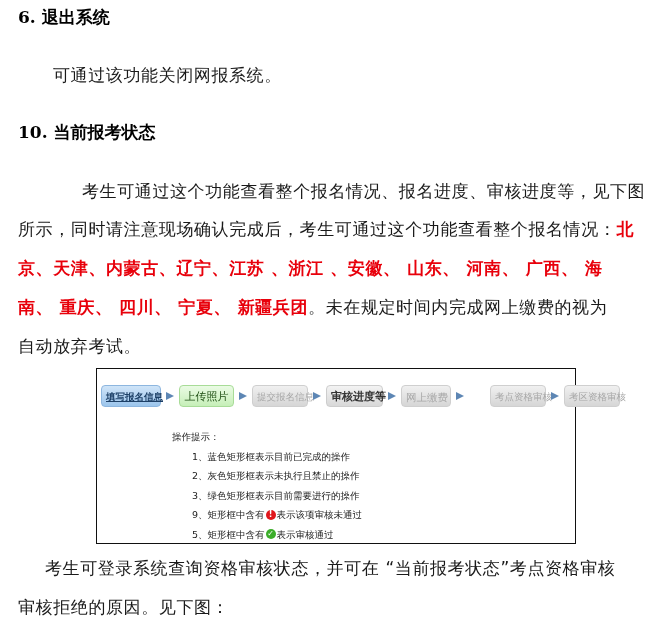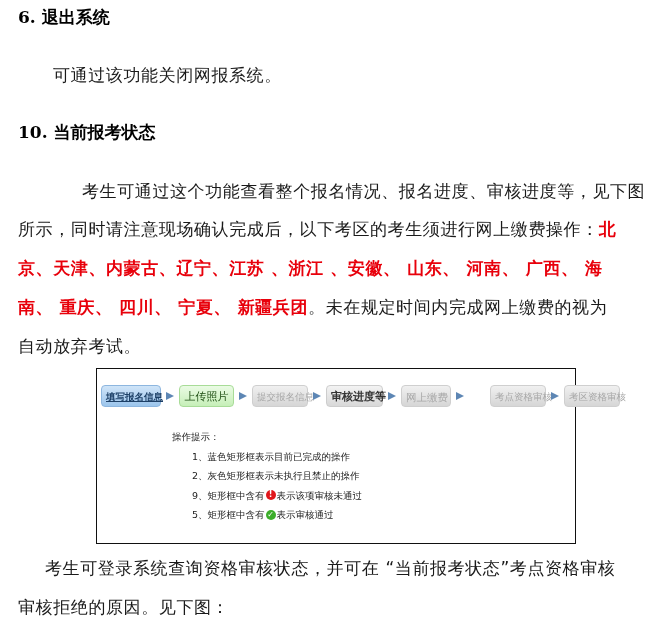--- a/index.html
+++ b/index.html
@@ -31,21 +31,21 @@
 </head>
 <body>
 
 <div class="abs h" style="left:18px;top:6px;">6. 退出系统</div>
 <div class="abs p" style="left:53px;top:64px;">可通过该功能关闭网报系统。</div>
 
 <div class="abs h" style="left:18px;top:121px;">10. 当前报考状态</div>
 
 <div class="abs p" style="left:53px;top:180px;margin-left:29px;">考生可通过这个功能查看整个报名情况、报名进度、审核进度等，见下图</div>
 <div class="abs p" style="left:18px;top:218px;">
-  <span>所示，同时请注意现场确认完成后，以下考区的考生须进行网上缴费操作：</span><span class="red">北</span>
+  <span>所示，同时请注意现场确认完成后，考生可通过这个功能查看整个报名情况：</span><span class="red">北</span>
 </div>
 <div class="abs p red" style="left:18px;top:257px;">京、天津、内蒙古、辽宁、江苏 、浙江 、安徽、 山东、 河南、 广西、 海</div>
 <div class="abs p" style="left:18px;top:296px;">
   <span class="red">南、 重庆、 四川、 宁夏、 新疆兵团</span><span>。未在规定时间内完成网上缴费的视为</span>
 </div>
 <div class="abs p" style="left:18px;top:335px;">自动放弃考试。</div>
 
 <div class="figure">
   <div class="steps">
     <div class="step blue" style="width:60px;text-decoration:underline;">填写报名信息</div>
@@ -60,20 +60,21 @@
     <div class="arrow"></div>
     <div class="step gray" style="width:56px;margin-left:21px;">考点资格审核</div>
     <div class="arrow"></div>
     <div class="step gray" style="width:56px;">考区资格审核</div>
   </div>
 
   <div class="tips">
     <div class="title">操作提示：</div>
     <div class="item">1、蓝色矩形框表示目前已完成的操作</div>
     <div class="item">2、灰色矩形框表示未执行且禁止的操作</div>
+    <div class="item">3、绿色矩形框表示目前需要进行的操作</div>
     <div class="item">
       <span>9、矩形框中含有</span>
       <span class="dot red-dot">!</span>
       <span>表示该项审核未通过</span>
     </div>
     <div class="item">
       <span>5、矩形框中含有</span>
       <span class="dot green-dot">✓</span>
       <span>表示审核通过</span>
     </div>

